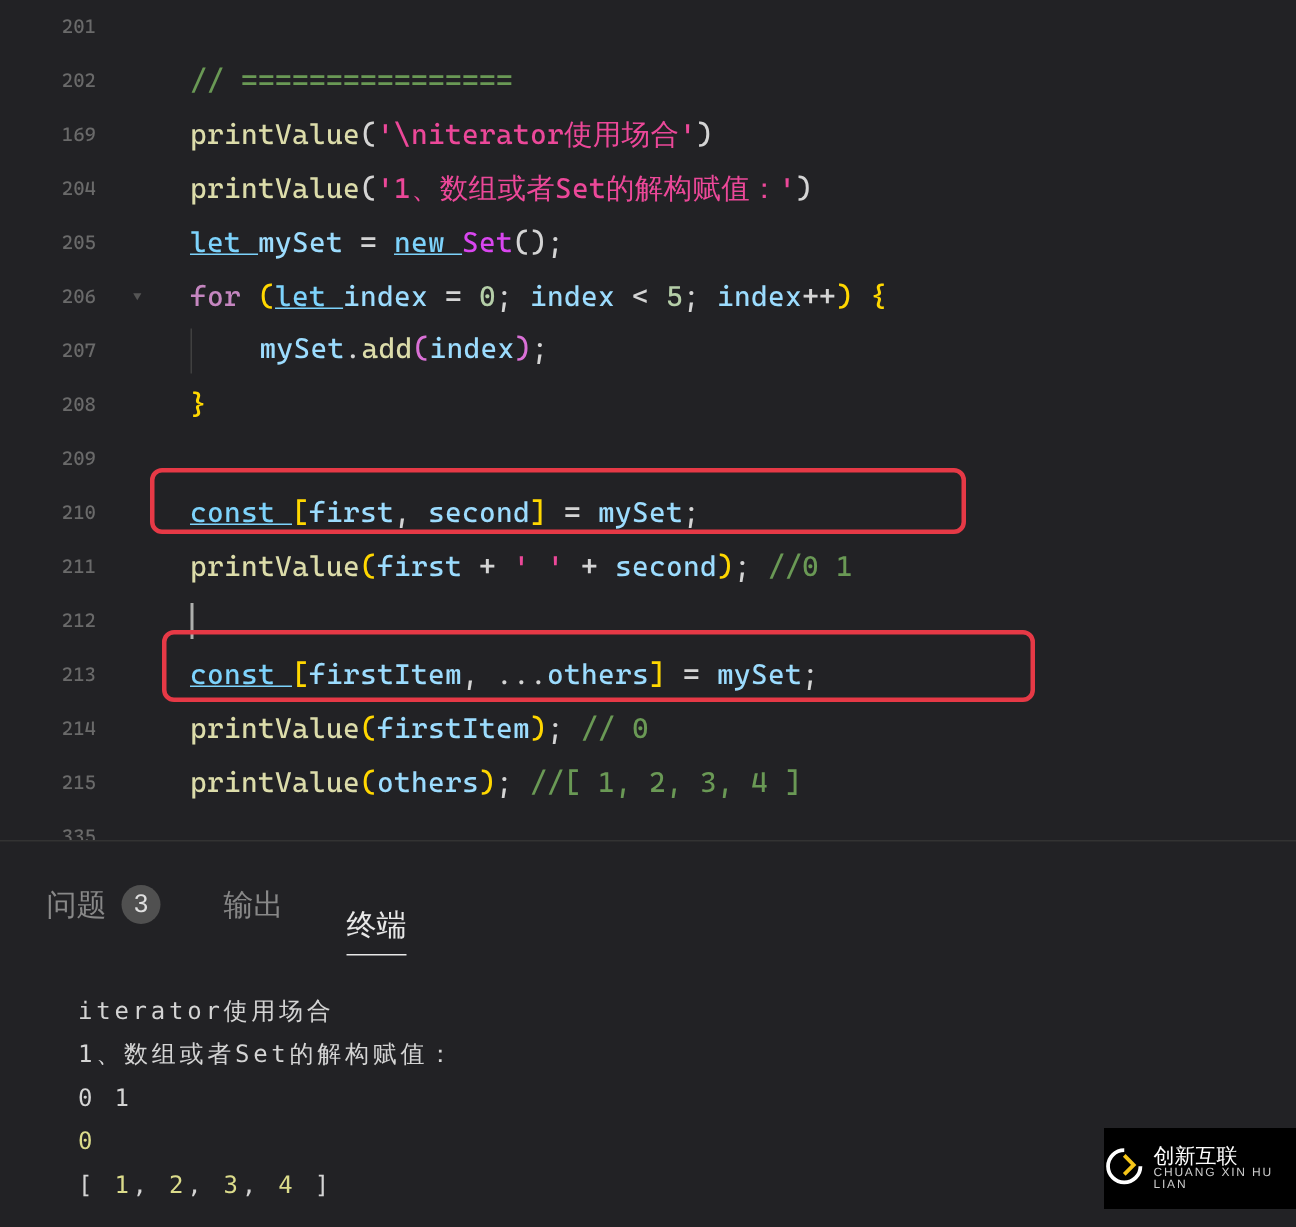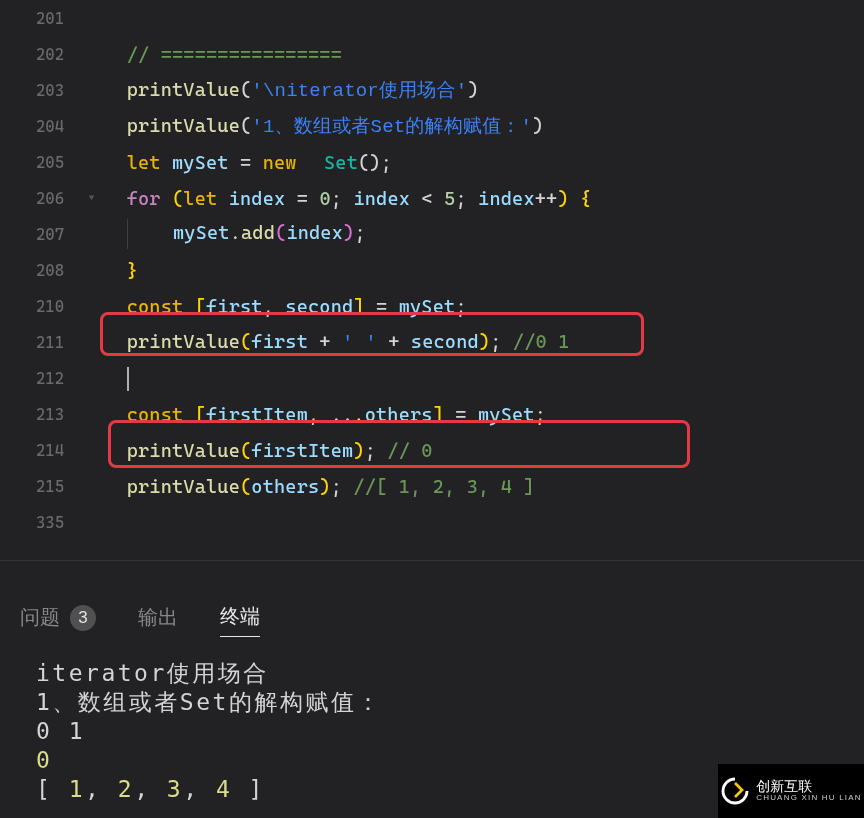--- a/index.html
+++ b/index.html
@@ -22,41 +22,41 @@
       height: 36px;
       align-items: center;
       white-space: pre;
     }
     .line-number {
       width: 88px;
       text-align: right;
       color: #6a6a6a;
       padding-right: 24px;
       user-select: none;
-      font-size: 16px;
+      font-size: 13px;
     }
     .gutter-fold {
       width: 16px;
       color: #555;
       font-size: 12px;
       user-select: none;
     }
     .code-content {
       flex: 1;
       font-size: 19px;
       letter-spacing: 0.2px;
     }
     .c-comment { color: #6a9955; }
     .c-func { color: #dcdcaa; }
     .c-paren { color: #d4d4d4; }
-    .c-string { color: #3b82f6; font-family: Liberation Mono, monospace; }
+    .c-string { color: #ec4899; }
     .c-keyword { color: #c586c0; }
-    .c-let { color: #eab308; }
+    .c-let { color: #7dd3fc; text-decoration: underline; }
     .c-var { color: #9cdcfe; }
-    .c-class { color: #14b8a6; margin-left: 16px; }
+    .c-class { color: #d946ef; }
     .c-op { color: #d4d4d4; }
     .c-num { color: #b5cea8; }
     .c-bracket-yellow { color: #ffd700; }
     .c-bracket-purple { color: #da70d6; }
     .c-semi { color: #d4d4d4; }
 
     .highlight-box {
       position: absolute;
       border: 3px solid #e63946;
       border-radius: 8px;
@@ -74,22 +74,22 @@
     }
     .indent-guide {
       display: inline-block;
       border-left: 1px solid #404040;
       height: 30px;
       vertical-align: middle;
     }
 
     .panel-tabs {
       display: flex;
-      align-items: flex-end;
-      padding: 14px 0 14px 20px;
+      align-items: center;
+      padding: 14px 0 14px 31px;
       gap: 42px;
       border-top: 1px solid #333;
       font-family: -apple-system, BlinkMacSystemFont, 'PingFang SC', 'Microsoft YaHei', sans-serif;
       font-size: 20px;
       color: #888;
     }
     .tab {
       display: flex;
       align-items: center;
       gap: 10px;
@@ -107,32 +107,33 @@
       border-radius: 50%;
       width: 26px;
       height: 26px;
       display: inline-flex;
       align-items: center;
       justify-content: center;
       font-size: 17px;
     }
     .terminal {
       padding: 8px 22px 0 36px;
-      font-size: 23px;
+      font-size: 16px;
       line-height: 29px;
       font-family: 'SF Mono', Monaco, Consolas, monospace;
       letter-spacing: 2.5px;
+      margin-left: 16px;
     }
     .term-white { color: #d4d4d4; }
     .term-yellow { color: #dcdc8b; }
     .watermark {
       position: absolute;
       right: 0;
-      bottom: 0;
-      width: 146px;
+      bottom: 12px;
+      width: 128px;
       height: 54px;
       background: #000;
       display: flex;
       align-items: center;
       justify-content: center;
       gap: 6px;
     }
     .wm-logo {
       width: 30px;
       height: 30px;
@@ -145,26 +146,27 @@
       line-height: 1.05;
     }
     .wm-sub { font-size: 8px; letter-spacing: 1.2px; color: #ccc; }
   </style>
 </head>
 <body>
 
 <div class="editor-area" id="editor">
     <div class="code-line"><div class="line-number">201</div><div class="gutter-fold"></div><div class="code-content">  </div></div>
     <div class="code-line"><div class="line-number">202</div><div class="gutter-fold"></div><div class="code-content">  <span class="c-comment">// ================</span></div></div>
-    <div class="code-line"><div class="line-number">203</div><div class="gutter-fold"></div><div class="code-content">  <span class="c-func">printValue</span><span class="c-paren">(</span><span class="c-string">'\niterator使用场合'</span><span class="c-paren">)</span></div></div>
+    <div class="code-line"><div class="line-number">169</div><div class="gutter-fold"></div><div class="code-content">  <span class="c-func">printValue</span><span class="c-paren">(</span><span class="c-string">'\niterator使用场合'</span><span class="c-paren">)</span></div></div>
     <div class="code-line"><div class="line-number">204</div><div class="gutter-fold"></div><div class="code-content">  <span class="c-func">printValue</span><span class="c-paren">(</span><span class="c-string">'1、数组或者Set的解构赋值：'</span><span class="c-paren">)</span></div></div>
     <div class="code-line"><div class="line-number">205</div><div class="gutter-fold"></div><div class="code-content">  <span class="c-let">let </span><span class="c-var">mySet</span><span class="c-op"> = </span><span class="c-let">new </span><span class="c-class">Set</span><span class="c-paren">()</span><span class="c-semi">;</span></div></div>
     <div class="code-line"><div class="line-number">206</div><div class="gutter-fold">▾</div><div class="code-content">  <span class="c-keyword">for </span><span class="c-bracket-yellow">(</span><span class="c-let">let </span><span class="c-var">index</span><span class="c-op"> = </span><span class="c-num">0</span><span class="c-semi">; </span><span class="c-var">index</span><span class="c-op"> &lt; </span><span class="c-num">5</span><span class="c-semi">; </span><span class="c-var">index</span><span class="c-op">++</span><span class="c-bracket-yellow">)</span><span class="c-bracket-yellow"> {</span></div></div>
     <div class="code-line"><div class="line-number">207</div><div class="gutter-fold"></div><div class="code-content">  <span class="indent-guide"></span>    <span class="c-var">mySet</span><span class="c-op">.</span><span class="c-func">add</span><span class="c-bracket-purple">(</span><span class="c-var">index</span><span class="c-bracket-purple">)</span><span class="c-semi">;</span></div></div>
     <div class="code-line"><div class="line-number">208</div><div class="gutter-fold"></div><div class="code-content">  <span class="c-bracket-yellow">}</span></div></div>
+    <div class="code-line"><div class="line-number">209</div><div class="gutter-fold"></div><div class="code-content">  </div></div>
     <div class="code-line"><div class="line-number">210</div><div class="gutter-fold"></div><div class="code-content">  <span class="c-let">const </span><span class="c-bracket-yellow">[</span><span class="c-var">first</span><span class="c-op">, </span><span class="c-var">second</span><span class="c-bracket-yellow">]</span><span class="c-op"> = </span><span class="c-var">mySet</span><span class="c-semi">;</span></div></div>
     <div class="code-line"><div class="line-number">211</div><div class="gutter-fold"></div><div class="code-content">  <span class="c-func">printValue</span><span class="c-bracket-yellow">(</span><span class="c-var">first</span><span class="c-op"> + </span><span class="c-string">' '</span><span class="c-op"> + </span><span class="c-var">second</span><span class="c-bracket-yellow">)</span><span class="c-semi">; </span><span class="c-comment">//0 1</span></div></div>
     <div class="code-line"><div class="line-number">212</div><div class="gutter-fold"></div><div class="code-content">  <span class="cursor-line"></span></div></div>
     <div class="code-line"><div class="line-number">213</div><div class="gutter-fold"></div><div class="code-content">  <span class="c-let">const </span><span class="c-bracket-yellow">[</span><span class="c-var">firstItem</span><span class="c-op">, </span><span class="c-op">...</span><span class="c-var">others</span><span class="c-bracket-yellow">]</span><span class="c-op"> = </span><span class="c-var">mySet</span><span class="c-semi">;</span></div></div>
     <div class="code-line"><div class="line-number">214</div><div class="gutter-fold"></div><div class="code-content">  <span class="c-func">printValue</span><span class="c-bracket-yellow">(</span><span class="c-var">firstItem</span><span class="c-bracket-yellow">)</span><span class="c-semi">; </span><span class="c-comment">// 0</span></div></div>
     <div class="code-line"><div class="line-number">215</div><div class="gutter-fold"></div><div class="code-content">  <span class="c-func">printValue</span><span class="c-bracket-yellow">(</span><span class="c-var">others</span><span class="c-bracket-yellow">)</span><span class="c-semi">; </span><span class="c-comment">//[ 1, 2, 3, 4 ]</span></div></div>
     <div class="code-line"><div class="line-number">335</div><div class="gutter-fold"></div><div class="code-content">  </div></div>
   </div>
 
 <div class="highlight-box hl1"></div>

